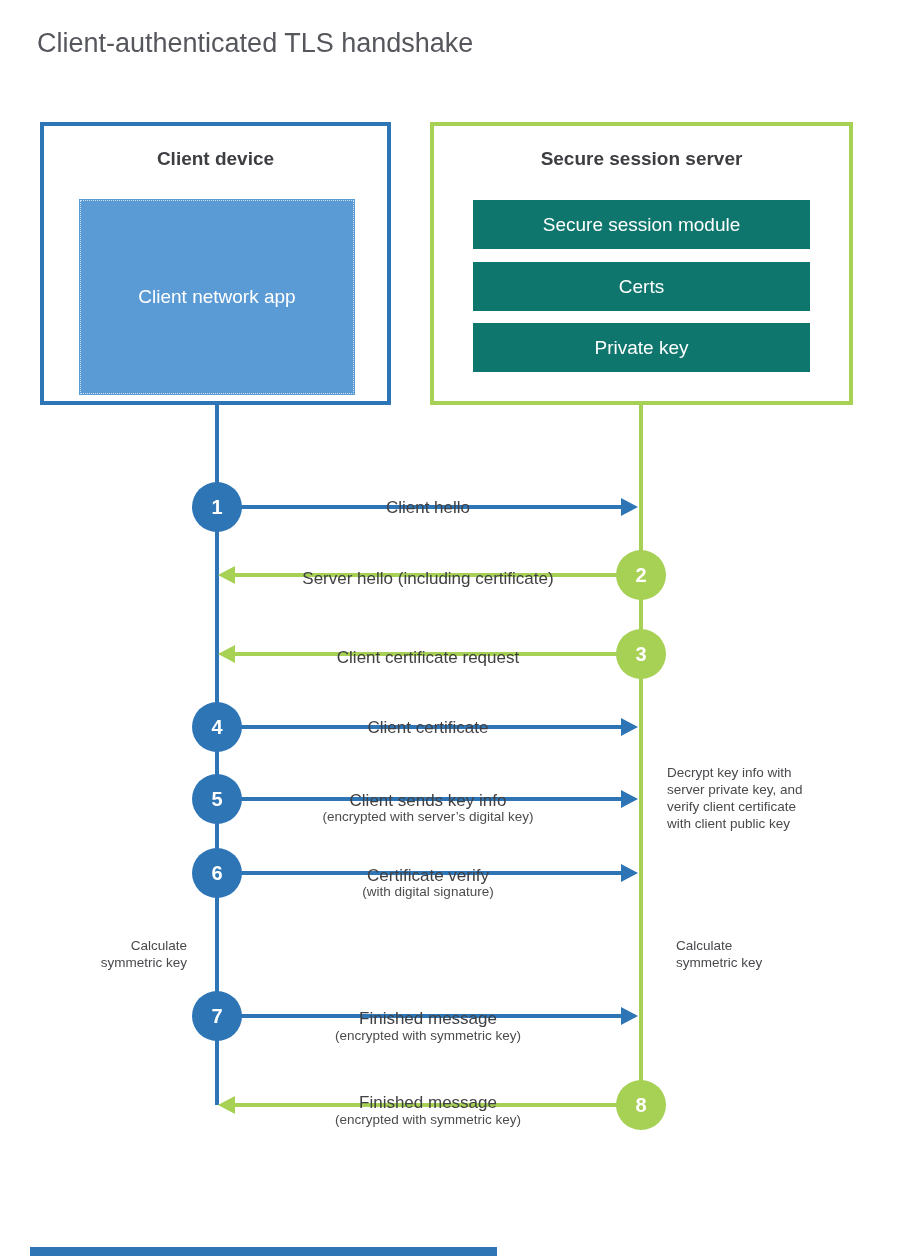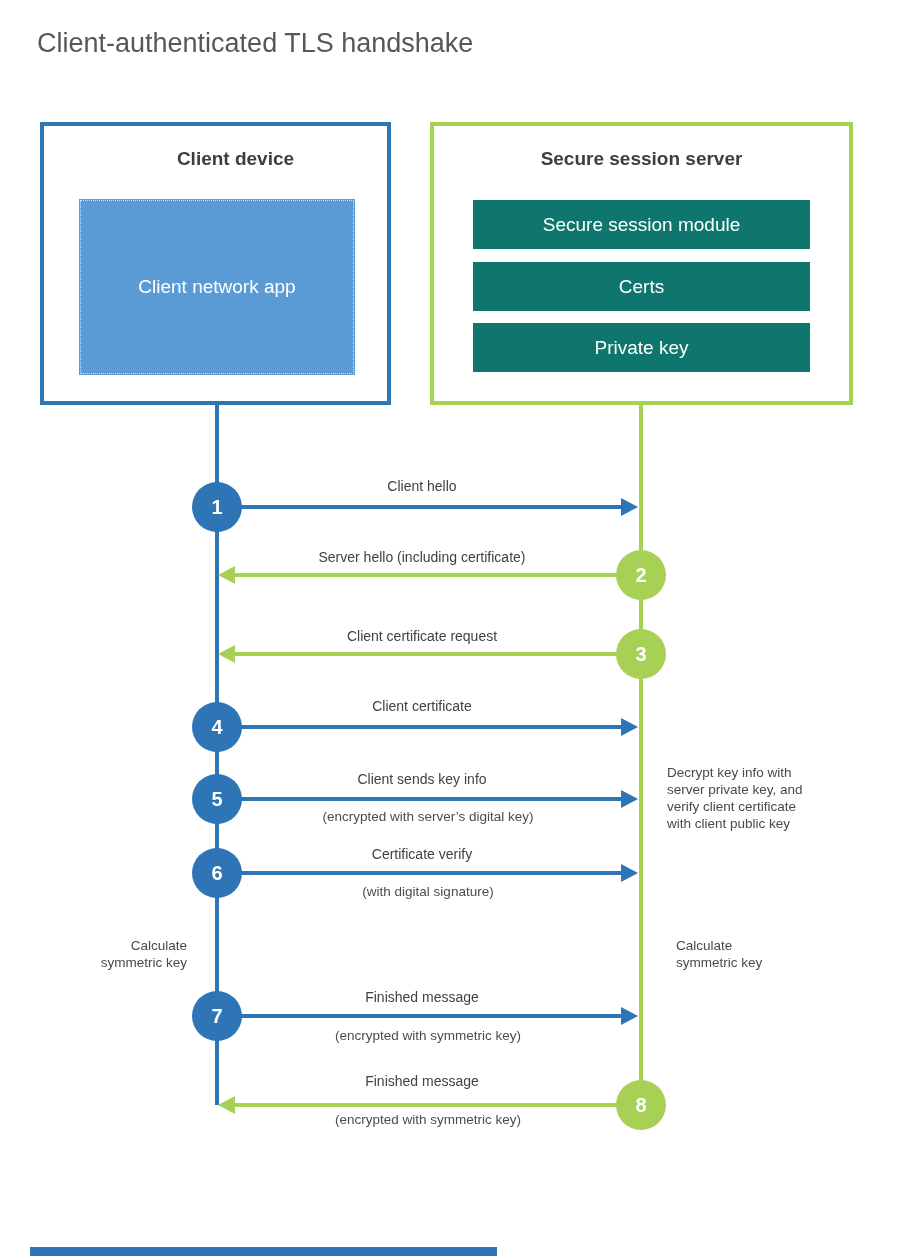--- a/index.html
+++ b/index.html
@@ -34,26 +34,26 @@
     border: 4px solid #a6d155;
     background: #ffffff;
   }
   .box-title {
     top: 148px;
     text-align: center;
     font-weight: 700;
     font-size: 19px;
     color: #3d3e42;
   }
-  .box-title.client { left: 44px;  width: 383px; }
+  .box-title.client { left: 24px;  width: 383px; }
   .box-title.server { left: 430px; width: 423px; }
 
   .client-app {
     left: 79px; top: 199px;
-    width: 276px; height: 176px;
+    width: 276px; height: 196px;
     background: #5b9bd5;
     outline: 1px dotted #cfe2f4;
     outline-offset: -2px;
     display: flex; align-items: center; justify-content: center;
     text-align: center;
     color: #ffffff; font-size: 19px; line-height: 1.55;
   }
   .client-app span { display: inline-block; max-width: 165px; }
 
   .srv-bar {
@@ -109,24 +109,25 @@
   .arr.r2 { top: 573px; }
   .arr.r3 { top: 652px; }
   .arr.r4 { top: 725px; }
   .arr.r5 { top: 797px; }
   .arr.r6 { top: 871px; }
   .arr.r7 { top: 1014px; }
   .arr.r8 { top: 1103px; }
 
   
   .msg-label {
-    left: 172px; width: 500px;
-    text-align: center;
-    font-size: 14px; color: #414144;
+    left: 178px; width: 500px;
+    text-align: center;
+    font-size: 17px; color: #414144;
     z-index: 2;
+    margin-top: 20px;
   }
   .msg-sub {
     left: 178px; width: 500px;
     text-align: center;
     font-size: 13.5px; color: #4c4c4f;
     z-index: 2;
   }
   .lbl1 { top: 478px; }
   .lbl2 { top: 549px; }
   .lbl3 { top: 628px; }

